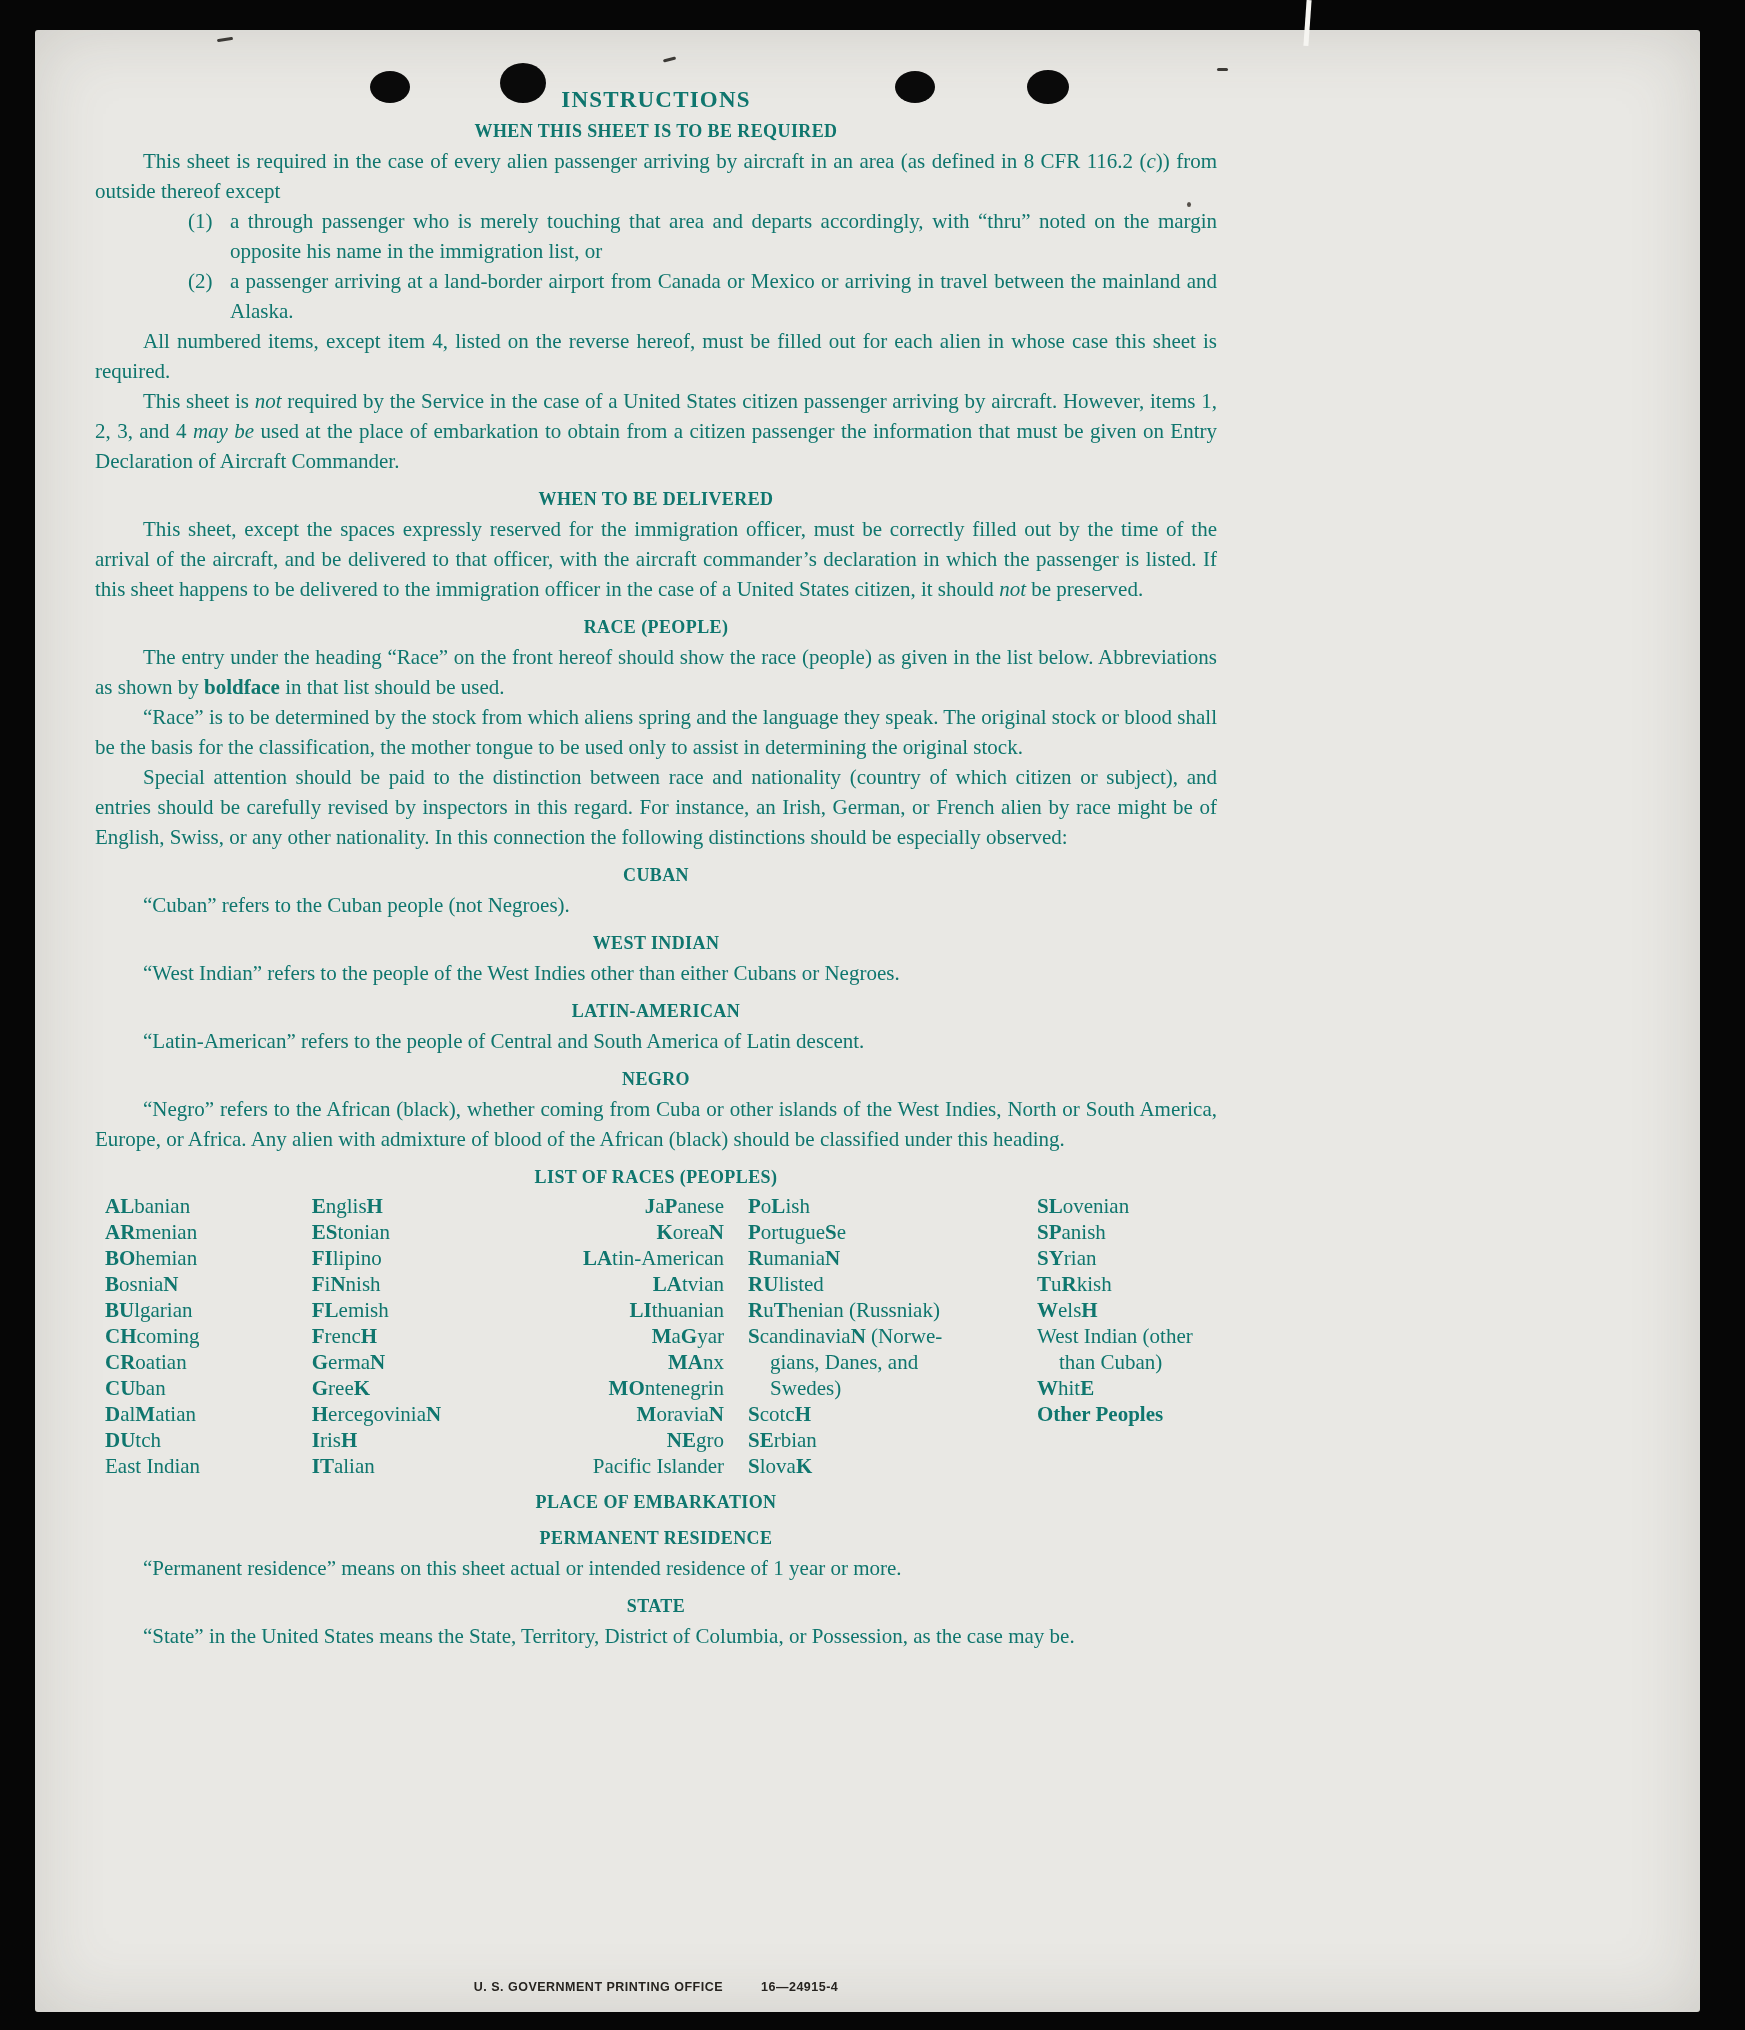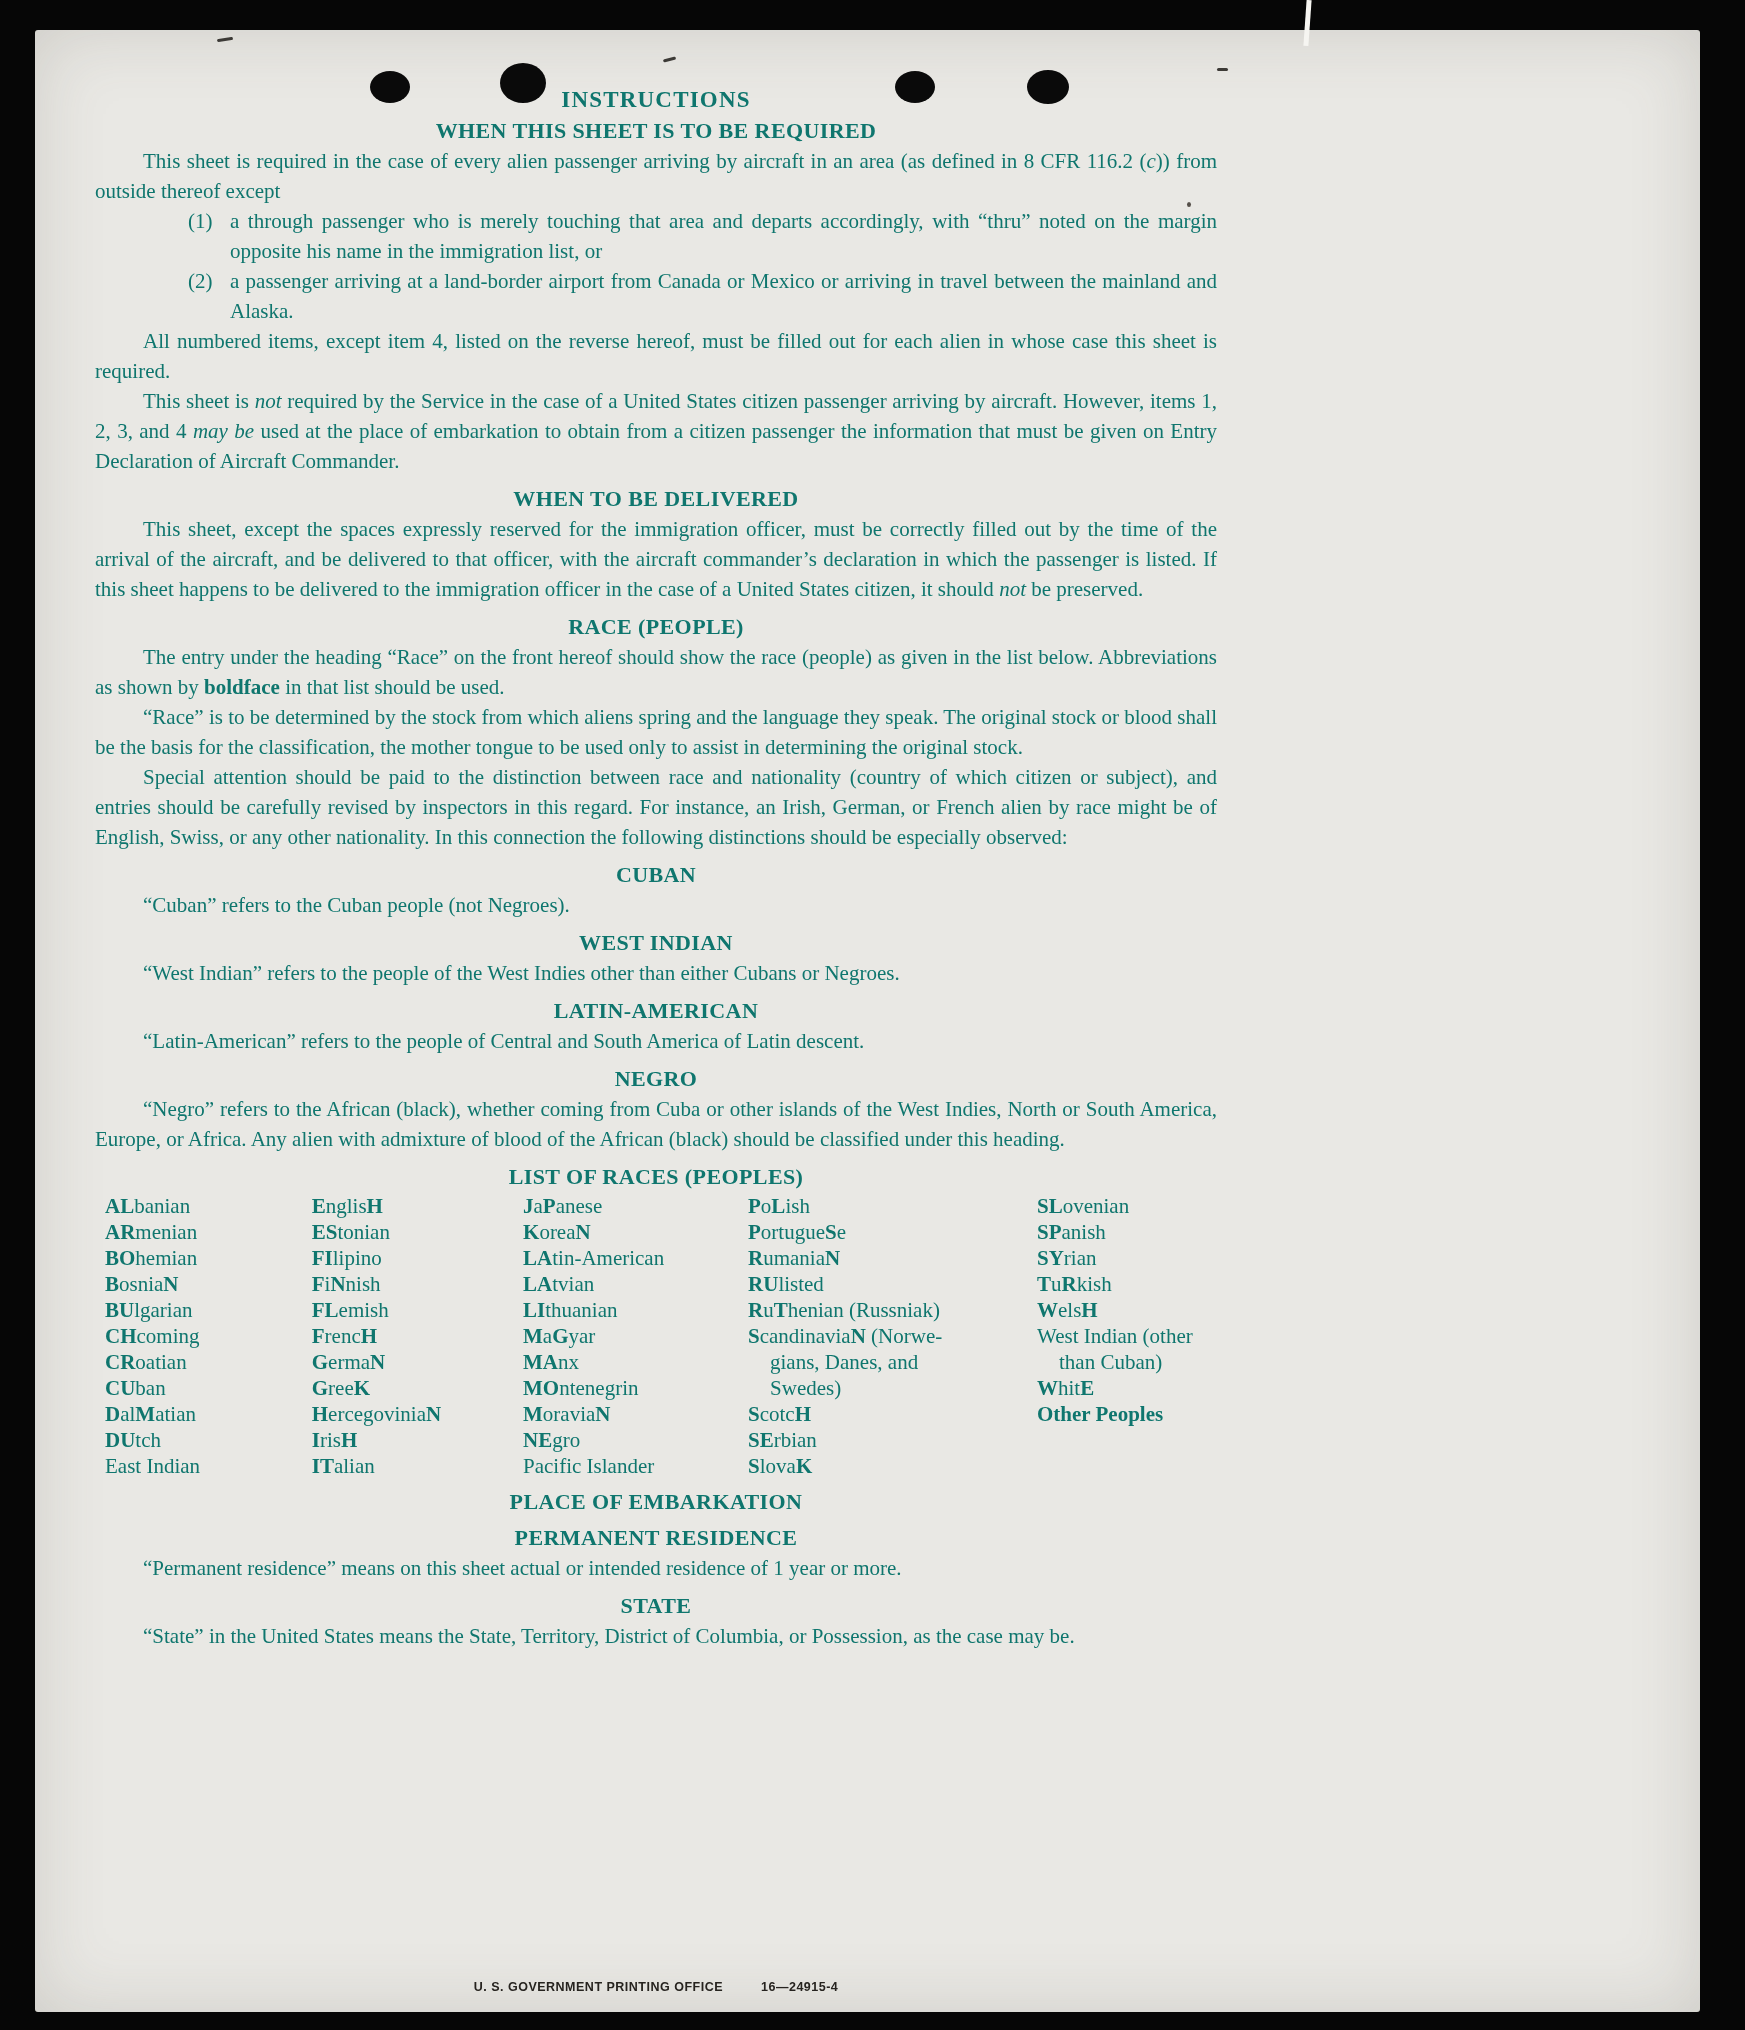--- a/index.html
+++ b/index.html
@@ -23,39 +23,39 @@
   .print{
     position:absolute;left:60px;top:55px;width:1122px;
     color:#0f766e;
     font-size:21px;line-height:30px;
   }
   .doc-title{
     text-align:center;font-weight:bold;font-size:23px;line-height:30px;
     letter-spacing:1.2px;
   }
   .h{
-    text-align:center;font-weight:bold;font-size:22px;line-height:26px;
+    text-align:center;font-weight:bold;font-size:18px;line-height:26px;
     margin-top:10px;margin-bottom:2px;letter-spacing:0.4px;
   }
   .blocks > .h:first-child{margin-top:3px;}
   .p-block{
     text-align:justify;text-indent:48px;
   }
   .nb{
     text-align:justify;
     padding-left:135px;text-indent:-42px;
   }
   .marker{display:inline-block;width:42px;text-indent:0;}
   .races{
     display:flex;margin-left:10px;margin-top:3px;gap:24px;
   }
   .races-col{line-height:26px;}
   .col0{width:200px;}
   .col1{width:205px;}
-  .col2{width:220px;}
+  .col2{width:220px;text-align:right;}
   .col3{width:290px;}
   .col4{width:197px;}
   .race-item{padding-left:22px;text-indent:-22px;}
   .b{font-weight:bold;}
   .i{font-style:italic;}
   .footer{
     position:absolute;left:60px;top:1950px;width:1122px;
     text-align:center;
     font-family:"Liberation Sans","DejaVu Sans",sans-serif;
     font-size:12.5px;font-weight:bold;letter-spacing:0.5px;color:#26231f;

